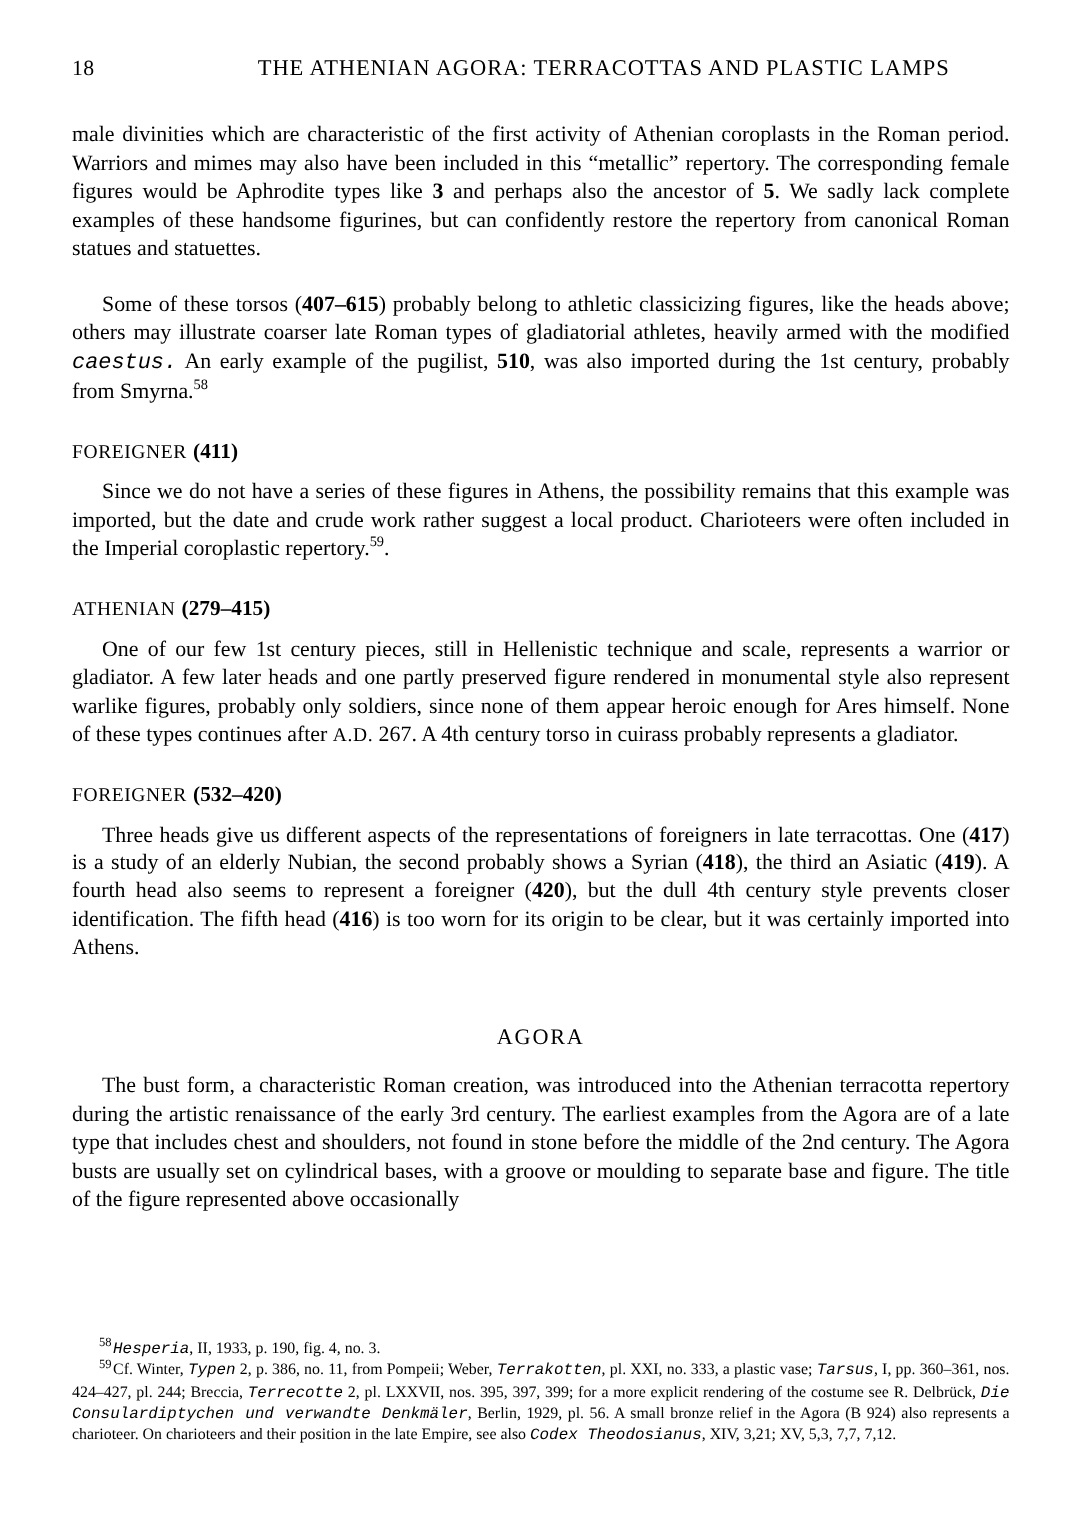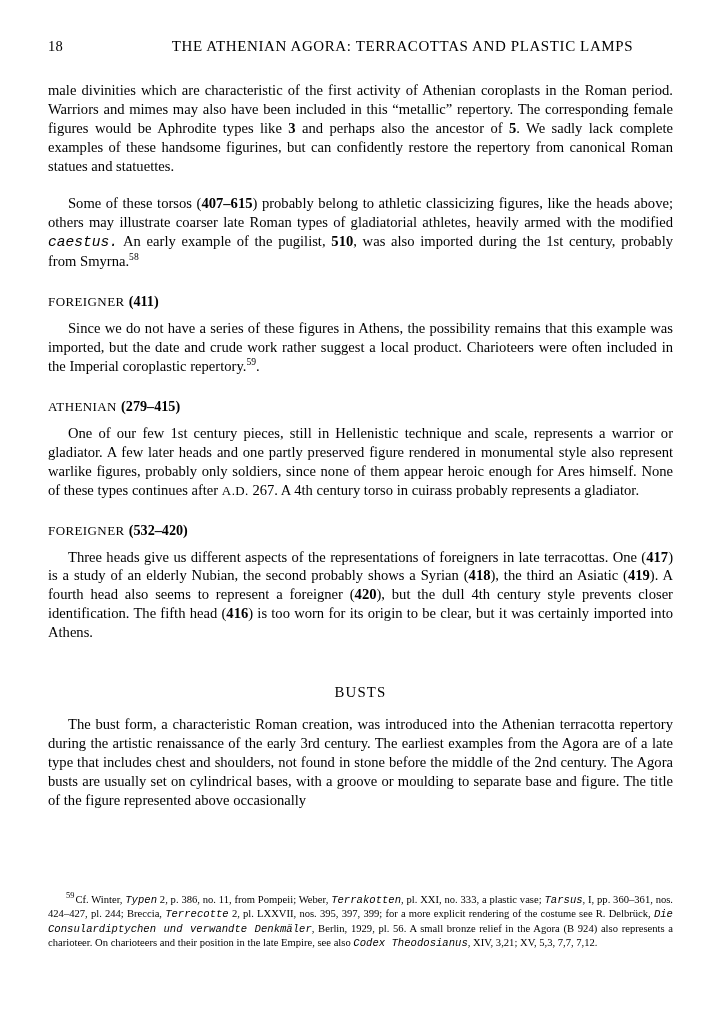--- a/index.html
+++ b/index.html
@@ -156,24 +156,27 @@
     <div>
       <div class="section-head">
         <span class="sc">FOREIGNER</span>
         <span class="nums">(532–420)</span>
       </div>
       <div class="para-block">
         <p class="indent">Three heads give us different aspects of the representations of foreigners in late terracottas. One (<b>417</b>) is a study of an elderly Nubian, the second probably shows a Syrian (<b>418</b>), the third an Asiatic (<b>419</b>). A fourth head also seems to represent a foreigner (<b>420</b>), but the dull 4th century style prevents closer identification. The fifth head (<b>416</b>) is too worn for its origin to be clear, but it was certainly imported into Athens.</p>
       </div>
     </div>
 
-    <div class="busts-head">BUSTS</div>
+    <div class="busts-head">AGORA</div>
     <p class="indent">The bust form, a characteristic Roman creation, was introduced into the Athenian terracotta repertory during the artistic renaissance of the early 3rd century. The earliest examples from the Agora are of a late type that includes chest and shoulders, not found in stone before the middle of the 2nd century. The Agora busts are usually set on cylindrical bases, with a groove or moulding to separate base and figure. The title of the figure represented above occasionally</p>
 
   </div>
 
   <div class="notes">
+    <div class="note note-indent">
+      <span class="marker">58</span><i>Hesperia</i>, II, 1933, p. 190, fig. 4, no. 3.
+    </div>
     <div class="note note-indent">
       <span class="marker">59</span>Cf. Winter, <i>Typen</i> 2, p. 386, no. 11, from Pompeii; Weber, <i>Terrakotten</i>, pl. XXI, no. 333, a plastic vase; <i>Tarsus</i>, I, pp. 360–361, nos. 424–427, pl. 244; Breccia, <i>Terrecotte</i> 2, pl. LXXVII, nos. 395, 397, 399; for a more explicit rendering of the costume see R. Delbrück, <i>Die Consulardiptychen und verwandte Denkmäler</i>, Berlin, 1929, pl. 56. A small bronze relief in the Agora (B 924) also represents a charioteer. On charioteers and their position in the late Empire, see also <i>Codex Theodosianus</i>, XIV, 3,21; XV, 5,3, 7,7, 7,12.
     </div>
   </div>
 
 </div>
 
 </body></html>

